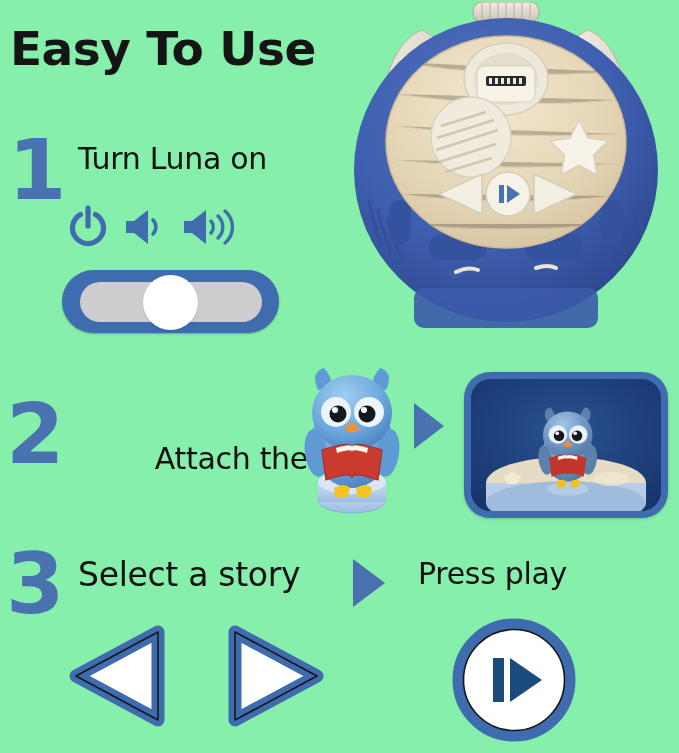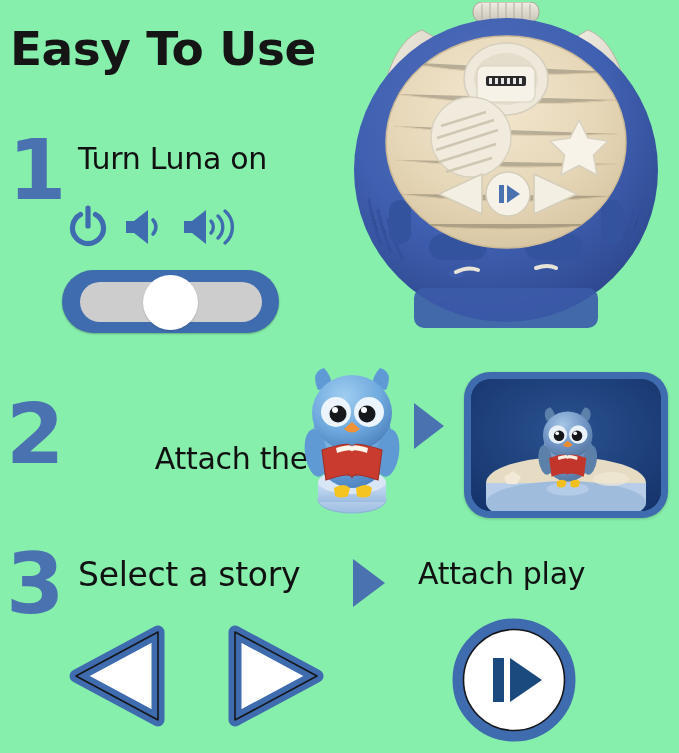--- a/index.html
+++ b/index.html
@@ -343,21 +343,21 @@
     </div>
   </div>
 
   <div class="stepnum" id="num3">3</div>
   <div class="steptext" id="t3">Select a story</div>
   <div class="arrow3">
     <svg width="42" height="54" viewBox="0 0 42 54">
       <path d="M6 3 L38 27 L6 51 Z" fill="#4a72b0"></path>
     </svg>
   </div>
-  <div class="steptext" id="t4">Attach play</div>
+  <div class="steptext" id="t4">Press play</div>
 
   <div class="tri-left">
     <svg width="130" height="120" viewBox="0 0 130 120">
       <path d="M18 60 L100 16 L100 104 Z" fill="#ffffff" stroke="#3f6cae" stroke-width="13" stroke-linejoin="round" stroke-linecap="round"></path>
       <path d="M18 60 L100 16 L100 104 Z" fill="none" stroke="#15171b" stroke-width="1.6" stroke-linejoin="round"></path>
     </svg>
   </div>
 
   <div class="tri-right">
     <svg width="130" height="120" viewBox="0 0 130 120">

